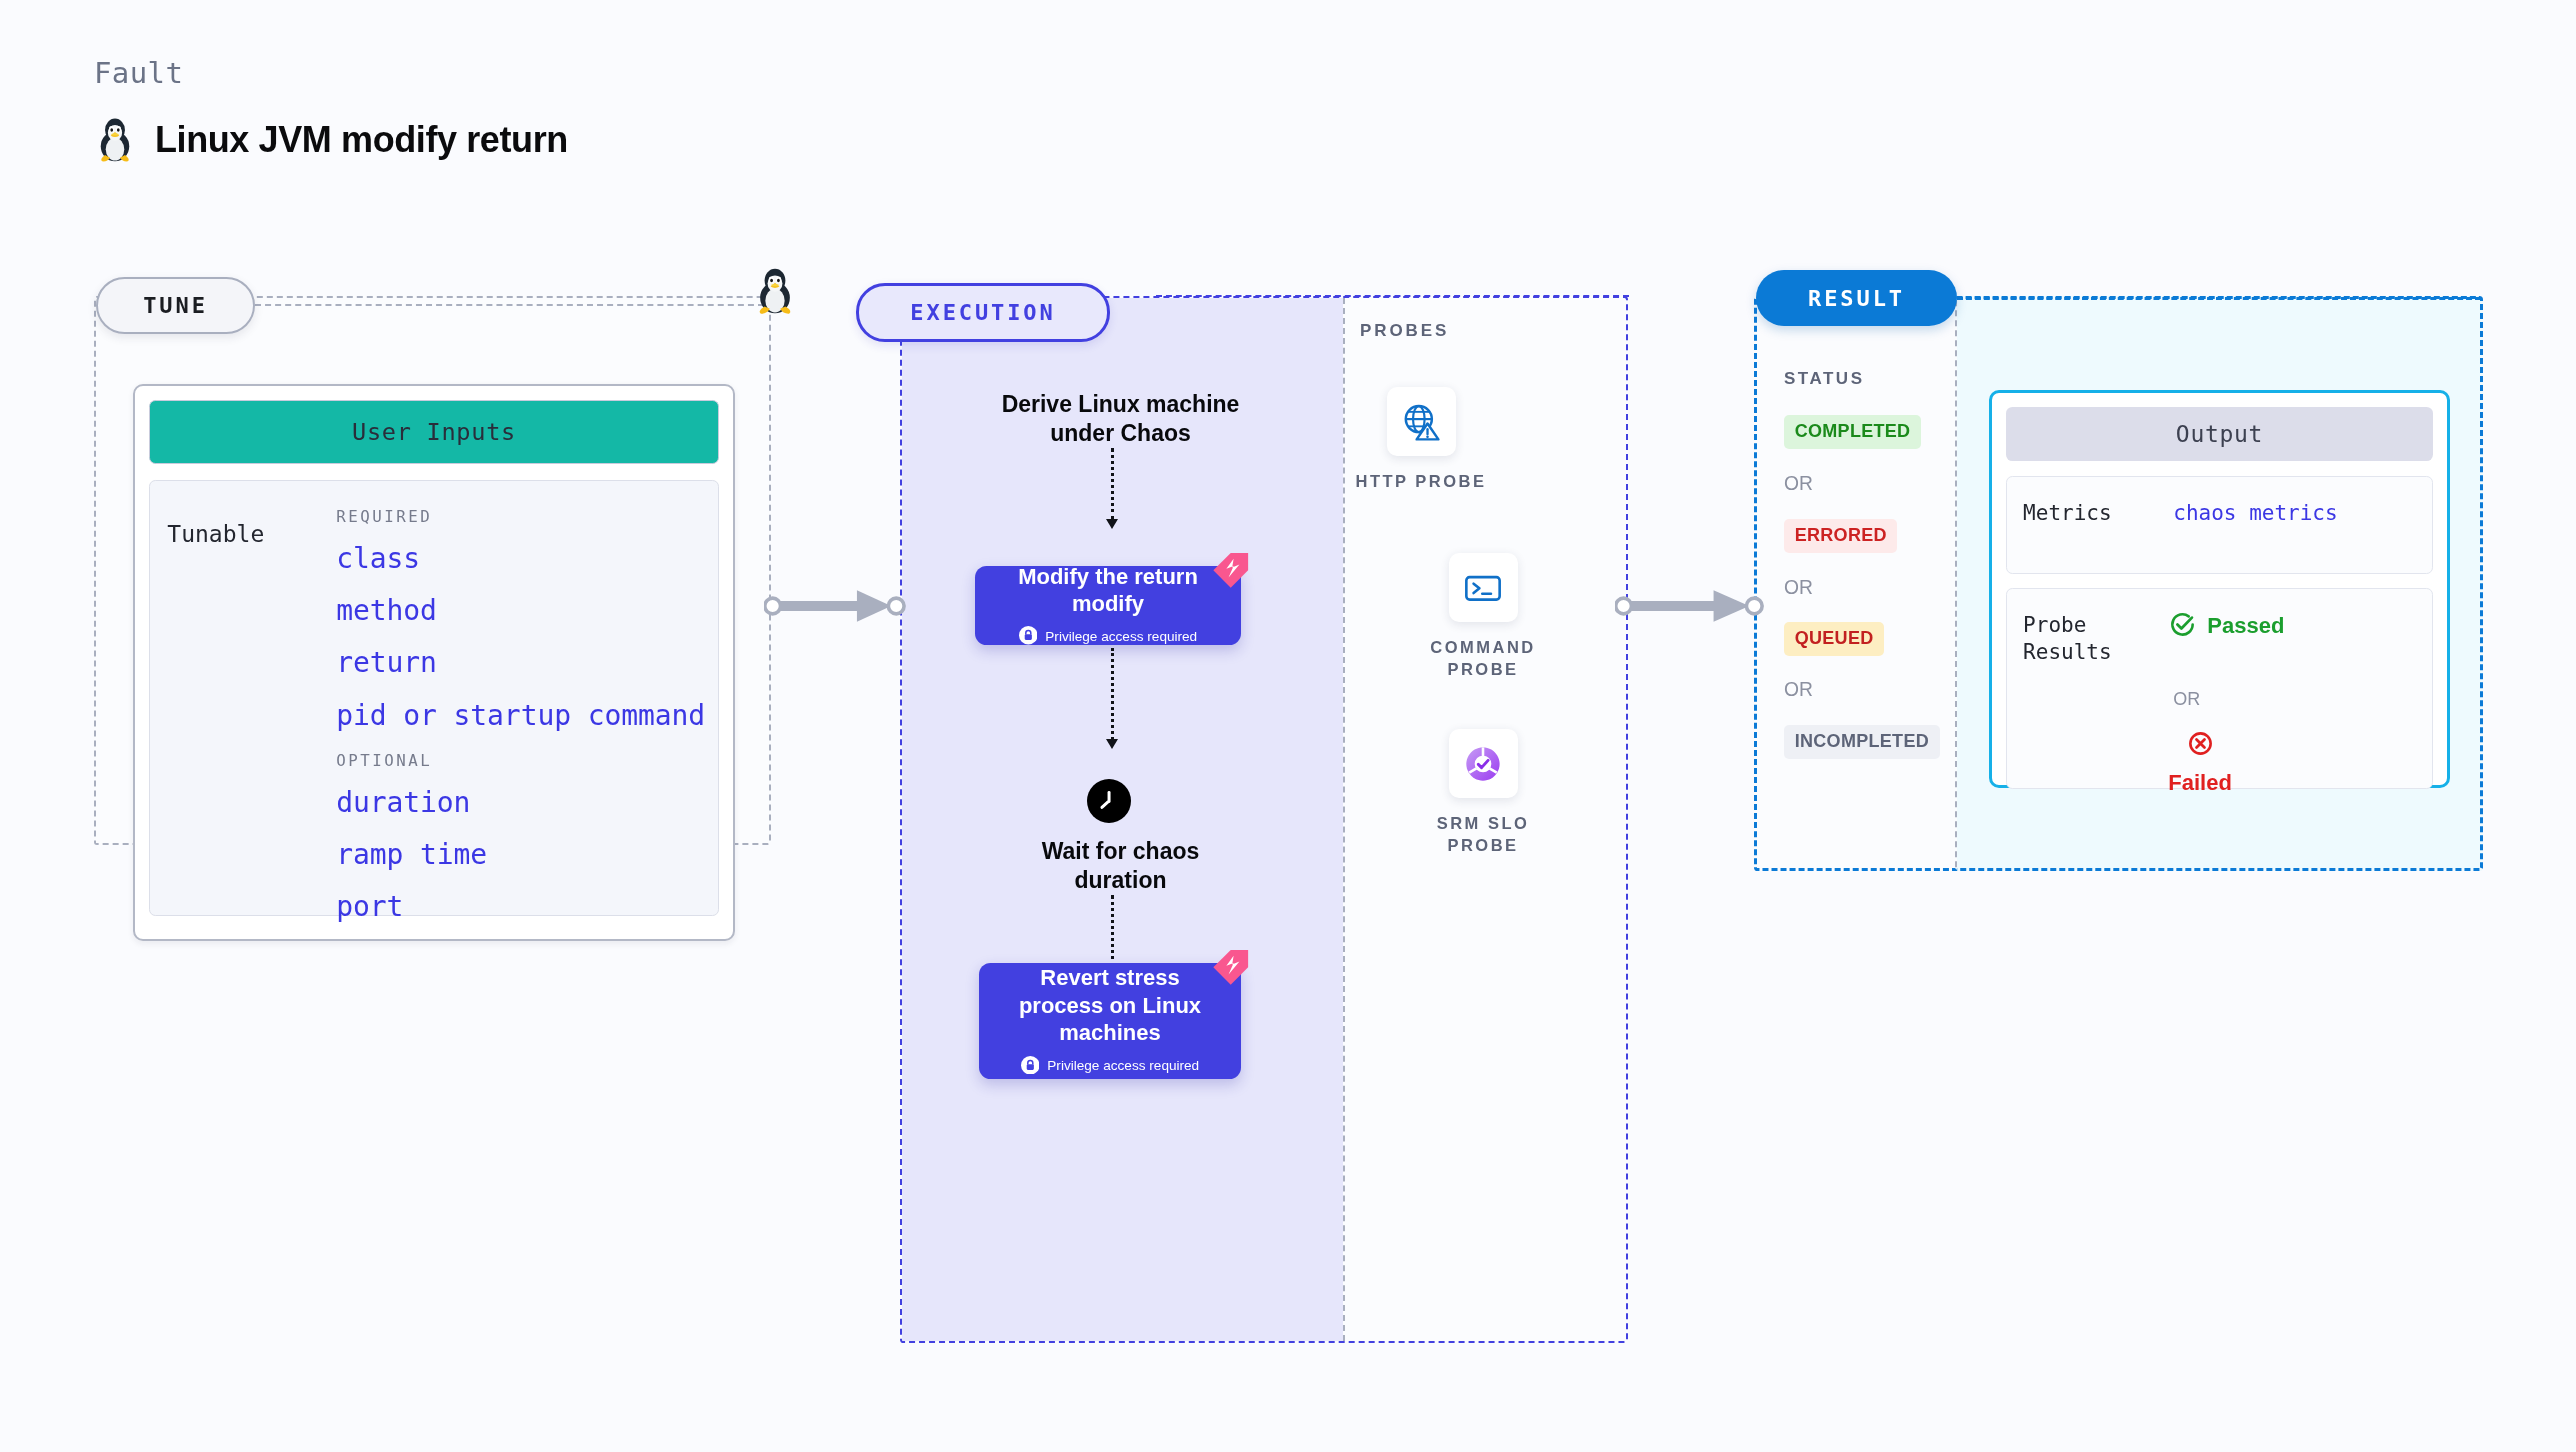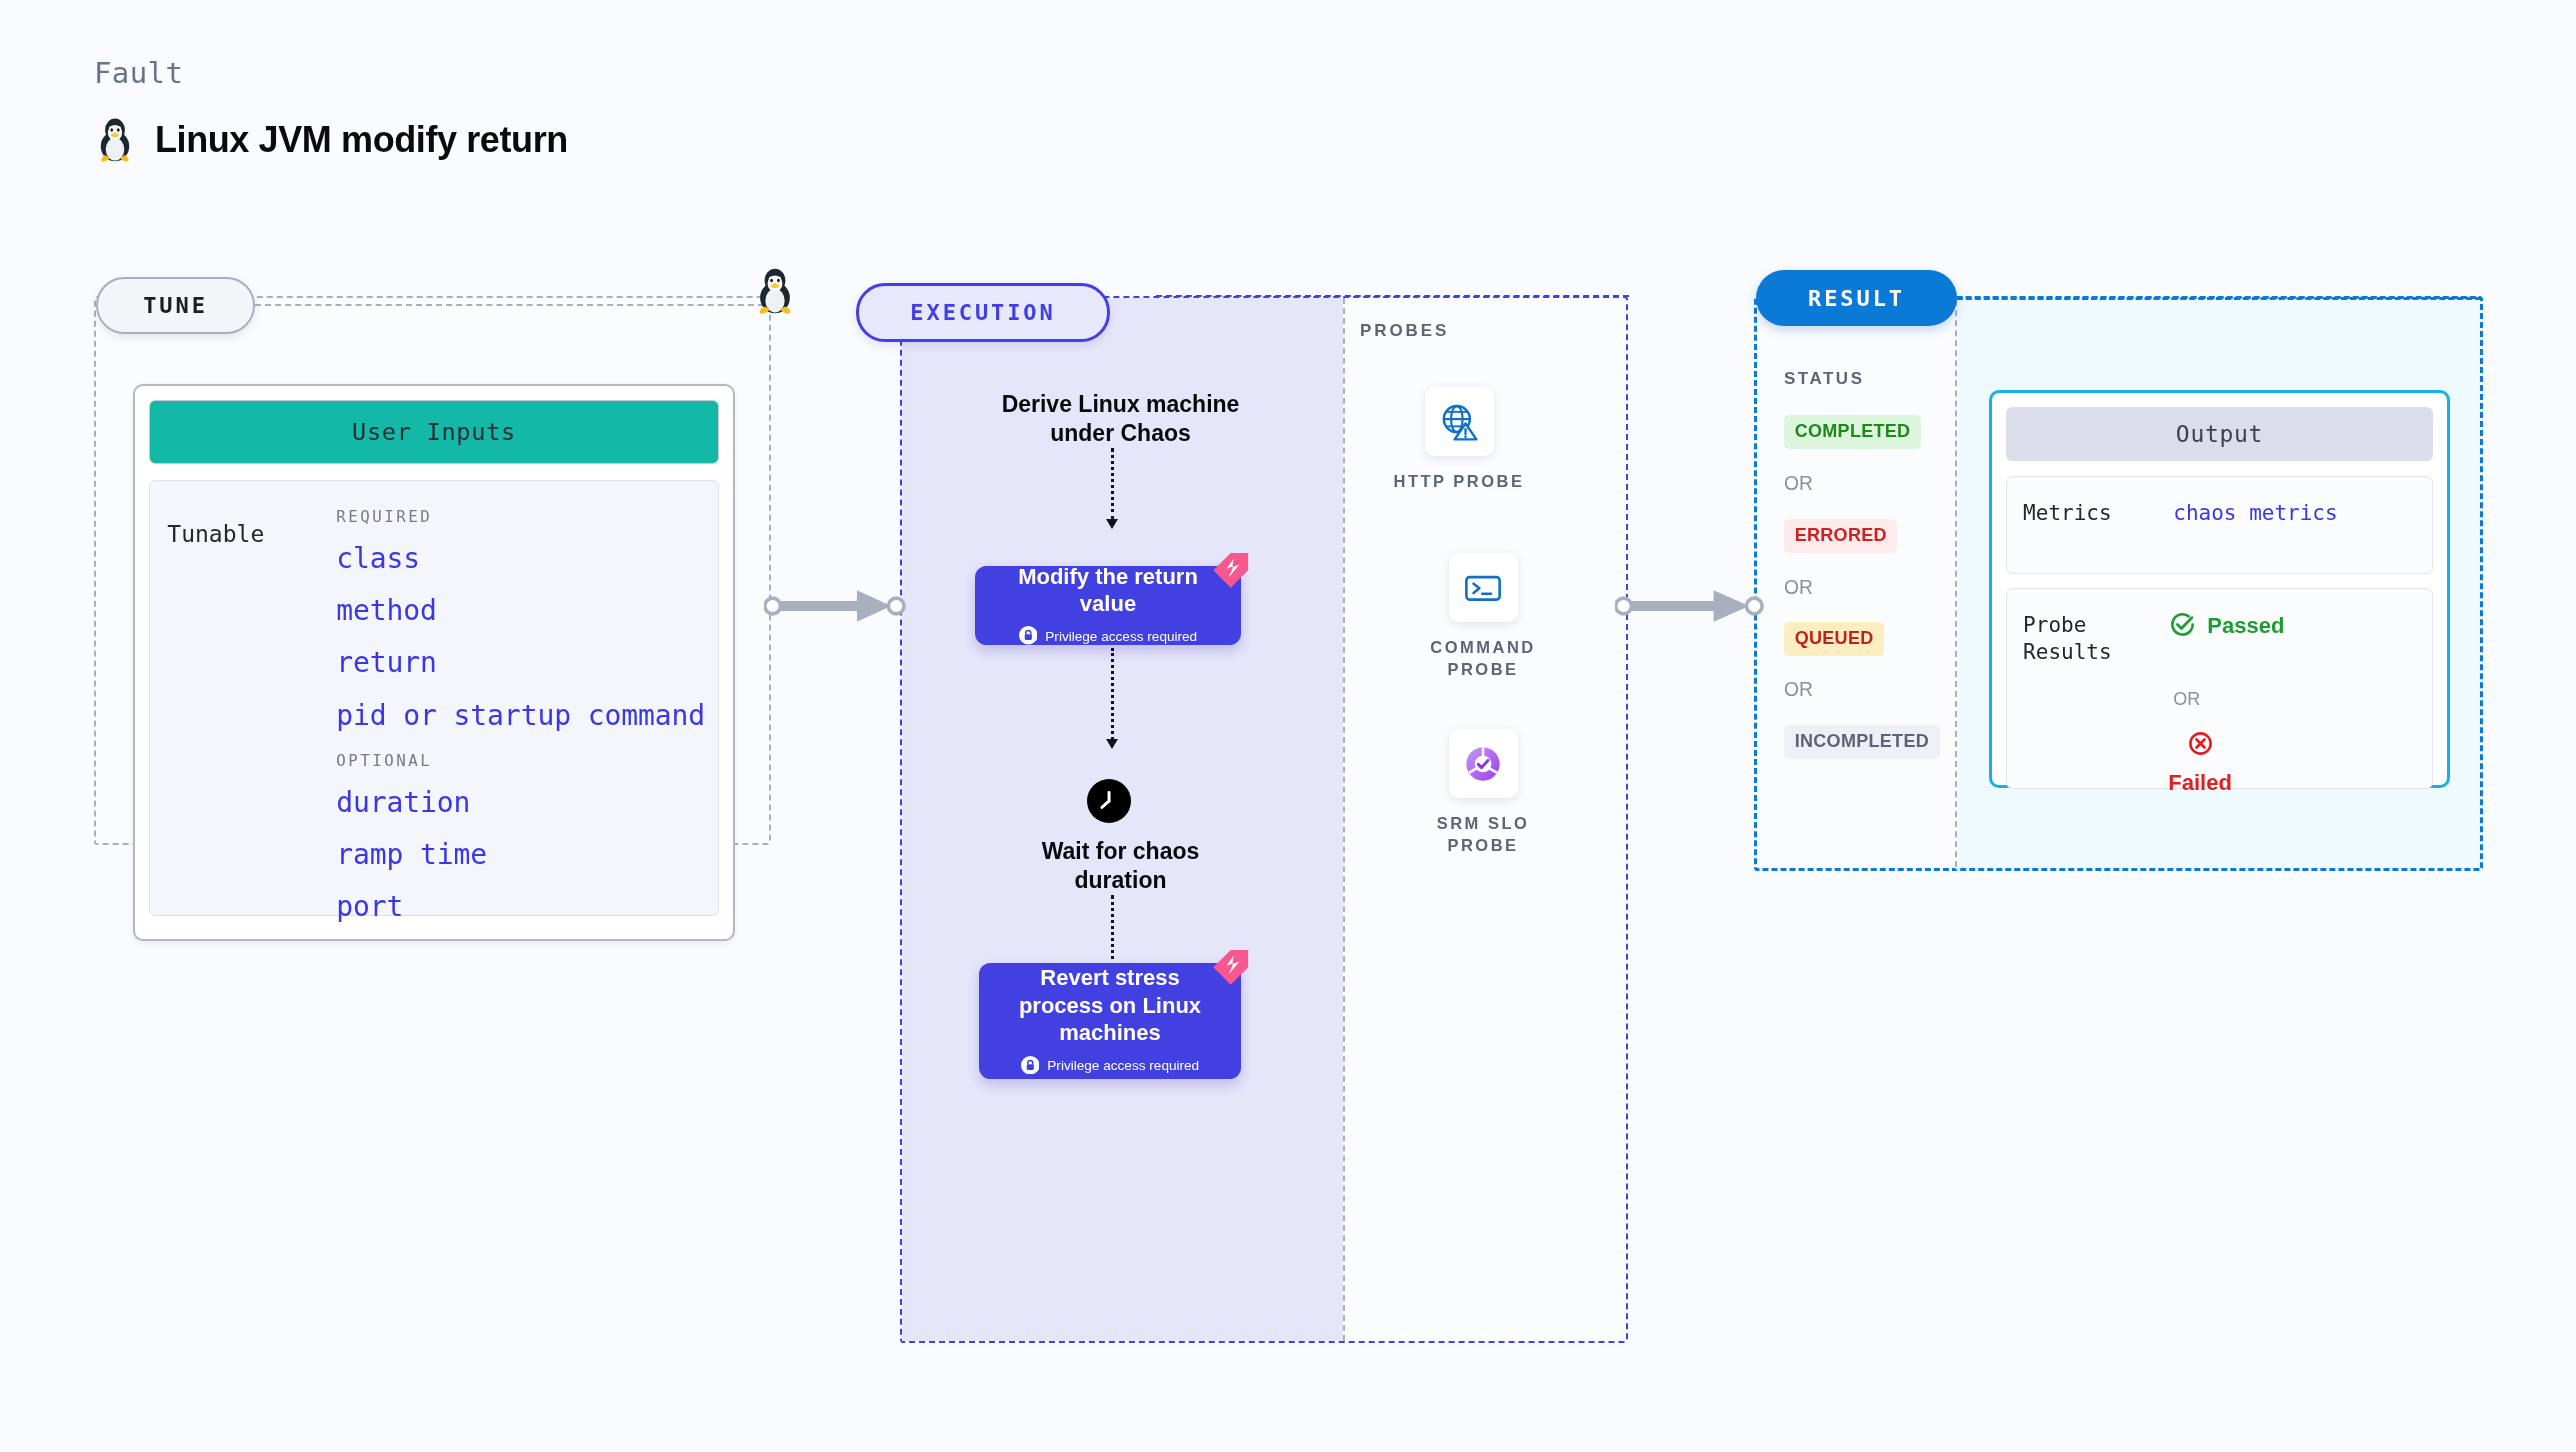--- a/index.html
+++ b/index.html
@@ -492,21 +492,21 @@
 <div id="exec-pill" class="pill mono">EXECUTION</div>
 
 <div class="flow-title" style="left:977px; top:390px; width:287px;">
   <span style="white-space:pre-line;">Derive Linux machine
 under Chaos</span>
 </div>
 <div class="dotted-arrow" style="left:1111px; top:448px; height:72px;"></div>
 
 <div class="action-card" style="left:975px; top:566px; width:266px; height:79px;">
   <div class="ac-title" style="white-space:pre-line;">Modify the return
-value</div>
+modify</div>
   <div class="priv-row">
     <span>
       <svg width="18.6" height="18.6" viewBox="0 0 26 26">
         <circle cx="13" cy="13" r="13" fill="#ffffff"></circle>
         <path d="M9.5 12 v-2.2 a3.5 3.5 0 0 1 7 0 V12" fill="none" stroke="#4240e0" stroke-width="2.1"></path>
         <rect x="8" y="11.6" width="10" height="8" rx="1.6" fill="#4240e0"></rect>
       </svg>
     </span>
     <span class="priv-text">Privilege access required</span>
   </div>
@@ -544,21 +544,21 @@
   <span class="corner-flag">
     <svg width="42" height="42" viewBox="0 0 58 58">
       <path d="M6 28 L30 4 L54 4 L54 28 L30 52 Z" fill="#f9578f"></path>
       <path d="M34 12 L24 26 L34 22 L27 38 L42 20 L32 24 Z" fill="#ffffff"></path>
     </svg>
   </span>
 </div>
 
 <div id="probes-label">PROBES</div>
 
-<div class="probe" style="left:1380px; top:387px;">
+<div class="probe" style="left:1342px; top:387px;">
   <div class="probe-tile">
     <svg width="42" height="42" viewBox="0 0 58 58">
       <circle cx="26" cy="25" r="18" fill="none" stroke="#1070c8" stroke-width="3.4"></circle>
       <ellipse cx="26" cy="25" rx="8" ry="18" fill="none" stroke="#1070c8" stroke-width="3"></ellipse>
       <line x1="8" y1="25" x2="44" y2="25" stroke="#1070c8" stroke-width="3"></line>
       <line x1="11" y1="15" x2="41" y2="15" stroke="#1070c8" stroke-width="2.6"></line>
       <line x1="11" y1="35" x2="41" y2="35" stroke="#1070c8" stroke-width="2.6"></line>
       <path d="M38 31 L53 53 L23 53 Z" fill="#ffffff" stroke="#1070c8" stroke-width="3.4" stroke-linejoin="round"></path>
       <line x1="38" y1="39" x2="38" y2="46" stroke="#1070c8" stroke-width="3.2" stroke-linecap="round"></line>
       <circle cx="38" cy="49.5" r="1.8" fill="#1070c8"></circle>

